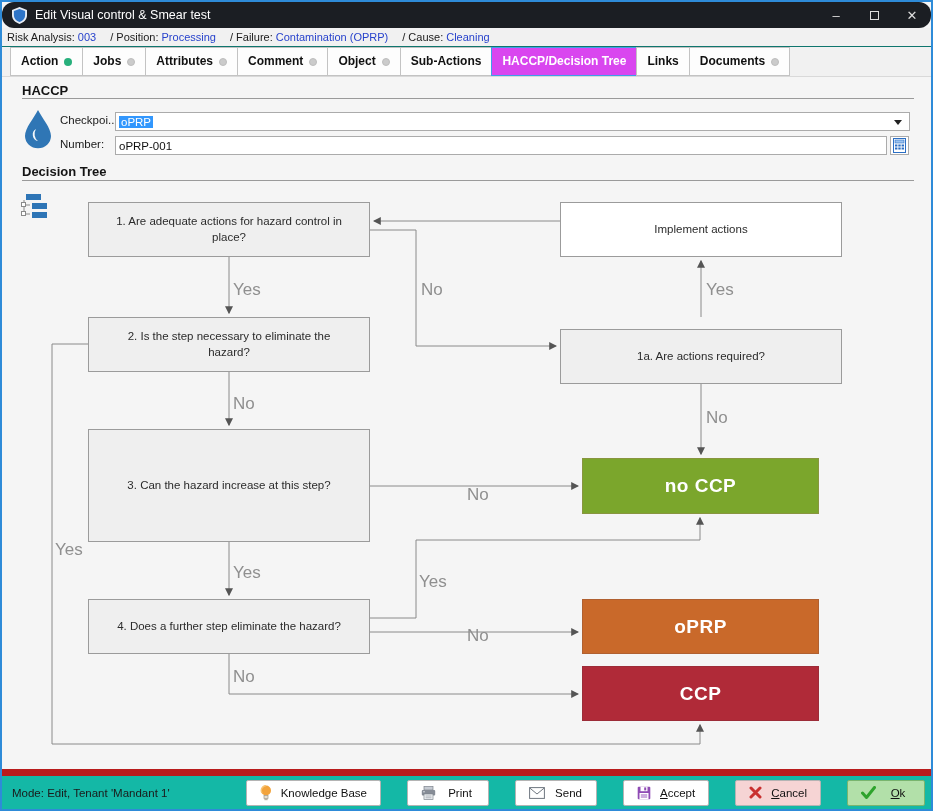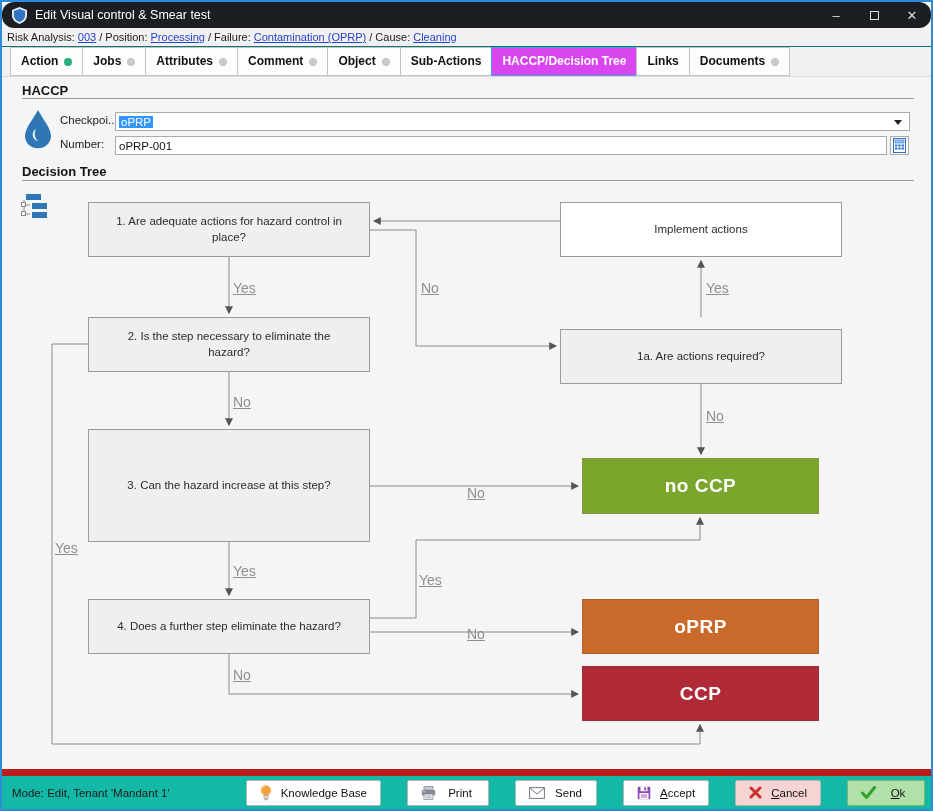--- a/index.html
+++ b/index.html
@@ -23,21 +23,21 @@
     color:#ddd; font-size:13px; cursor:default;
   }
   .maxbox { width:9px; height:9px; border:1px solid #ddd; display:inline-block; }
   
   .breadcrumb {
     height:19px; background:#f1f1f1; border-bottom:1px solid #0f766e;
     font-size:11px; color:#1a1a1a; display:flex; align-items:center; padding-left:5px;
     flex:0 0 auto;
   }
   .breadcrumb .seg { margin-right:3px; white-space:pre; }
-  .breadcrumb a.blink { color:#2742cc; text-decoration:underline; margin-right:3px; cursor:pointer; }
+  .breadcrumb a.blink { color:#2742cc; margin-right:14px; cursor:pointer; }
   
   .tabbar {
     height:30px; background:#f1f1f1; display:flex; align-items:flex-end; padding-left:8px;
     border-bottom:1px solid #d9d9d9; flex:0 0 auto;
   }
   .tab {
     height:29px; line-height:27px; border:1px solid #c3c3c3; background:#fdfdfd;
     font-weight:bold; font-size:12px; color:#111; padding:0 10px; margin-right:-1px;
     display:flex; align-items:center; gap:6px; cursor:pointer;
   }
@@ -78,21 +78,21 @@
   .node {
     position:absolute; border:1px solid #9b9b9b; background:#efefef;
     display:flex; align-items:center; justify-content:center; text-align:center;
     font-size:11.5px; color:#2b2b2b; padding:0 26px; line-height:1.35; cursor:pointer;
   }
   .node.white { background:#ffffff; }
   .node.result { font-weight:bold; font-size:19px; color:#fff; letter-spacing:.5px; }
   .node.green  { background:#7ba62c; border-color:#88953f; }
   .node.orange { background:#c9692a; border-color:#b06030; }
   .node.red    { background:#b02a38; border-color:#9c2c38; }
-  .elabel { position:absolute; font-size:14px; color:#8f8f8f;text-decoration:underline; }
+  .elabel { position:absolute; font-size:17px; color:#8f8f8f; }
   
   .statusbar {
     height:40px; background:#14b8a6; border-top:7px solid #b91c1c;
     display:flex; align-items:center; padding:0 6px 0 10px; flex:0 0 auto;gap:20px;
   }
   .mode-text { flex:1; font-size:11.5px; color:#1a1a1a; }
   .btn {
     height:26px; border:1px solid #b4b4b4; border-radius:2px; background:#fff;
     display:flex; align-items:center; gap:9px; padding:0 13px; margin-left:6px;
     font-size:11.5px; color:#111; cursor:pointer; min-width:82px; justify-content:flex-start;

